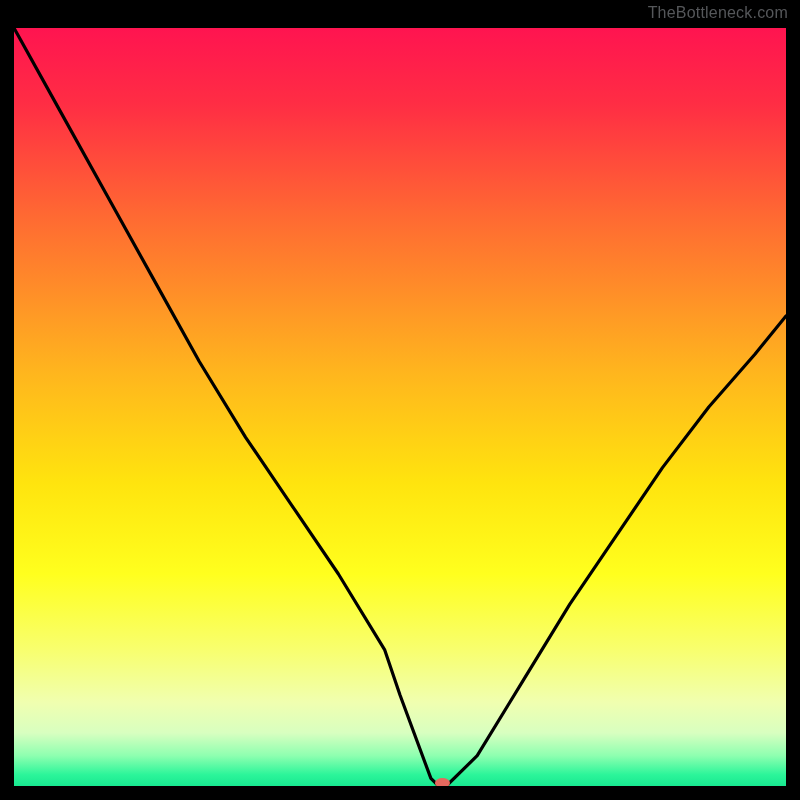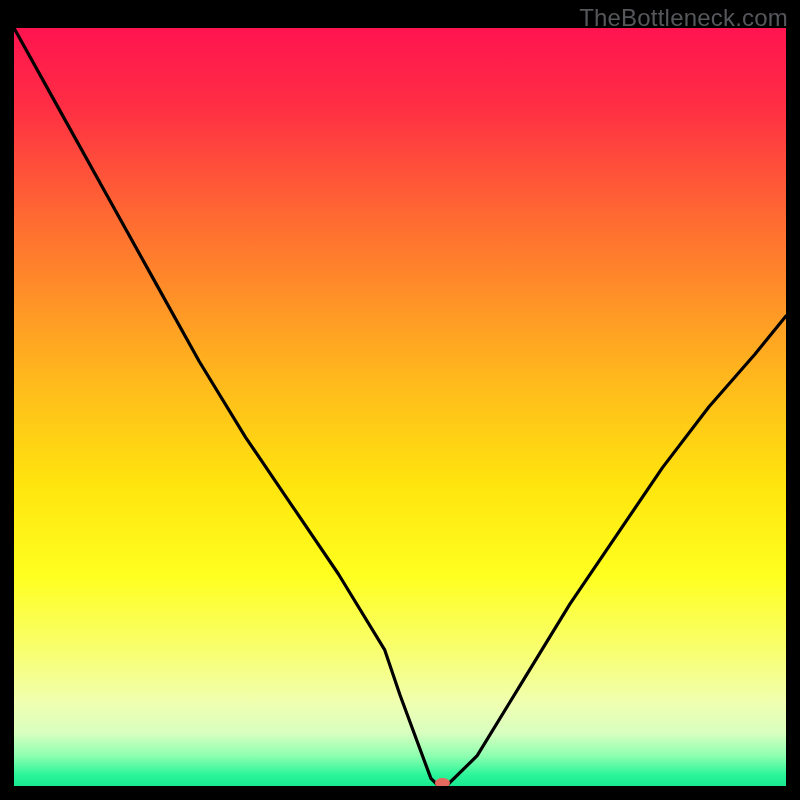--- a/index.html
+++ b/index.html
@@ -14,21 +14,21 @@
     position: relative;
     width: 800px;
     height: 800px;
     background: #000;
   }
   .watermark {
     position: absolute;
     top: 4px;
     right: 12px;
     font-family: Arial, Helvetica, sans-serif;
-    font-size: 24px;
+    font-size: 16px;
     color: #55575a;
     font-weight: 500;
     letter-spacing: 0.2px;
     z-index: 10;
   }
   svg.plot {
     position: absolute;
     left: 14px;
     top: 28px;
     width: 772px;

